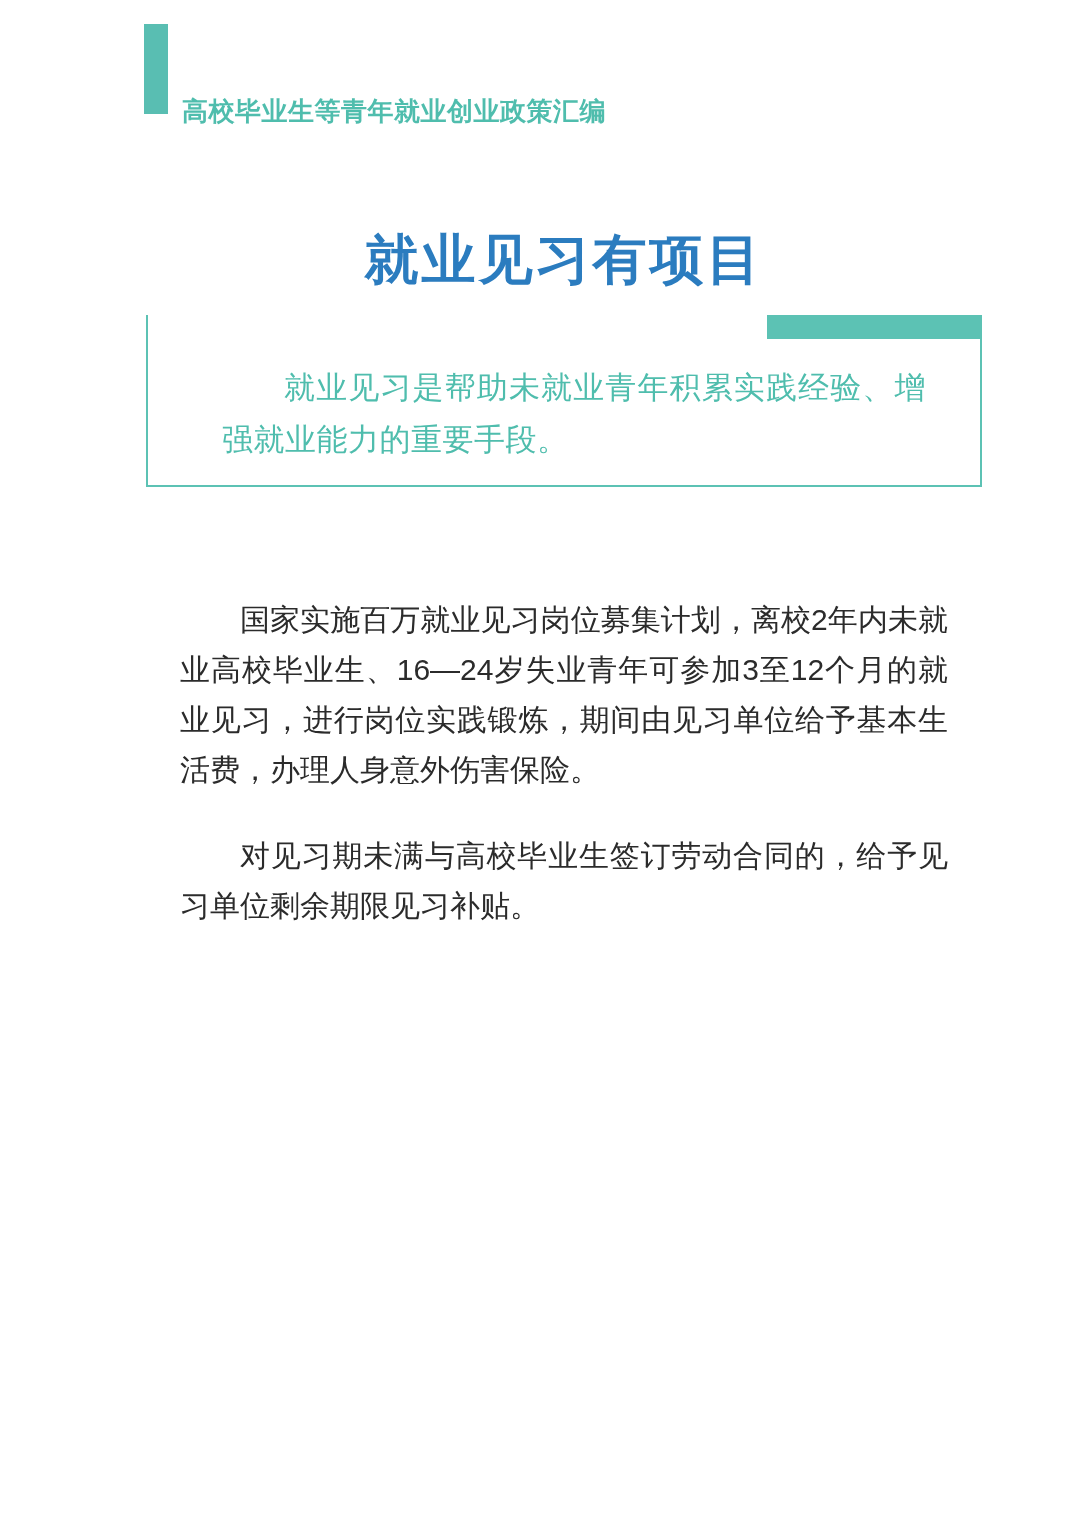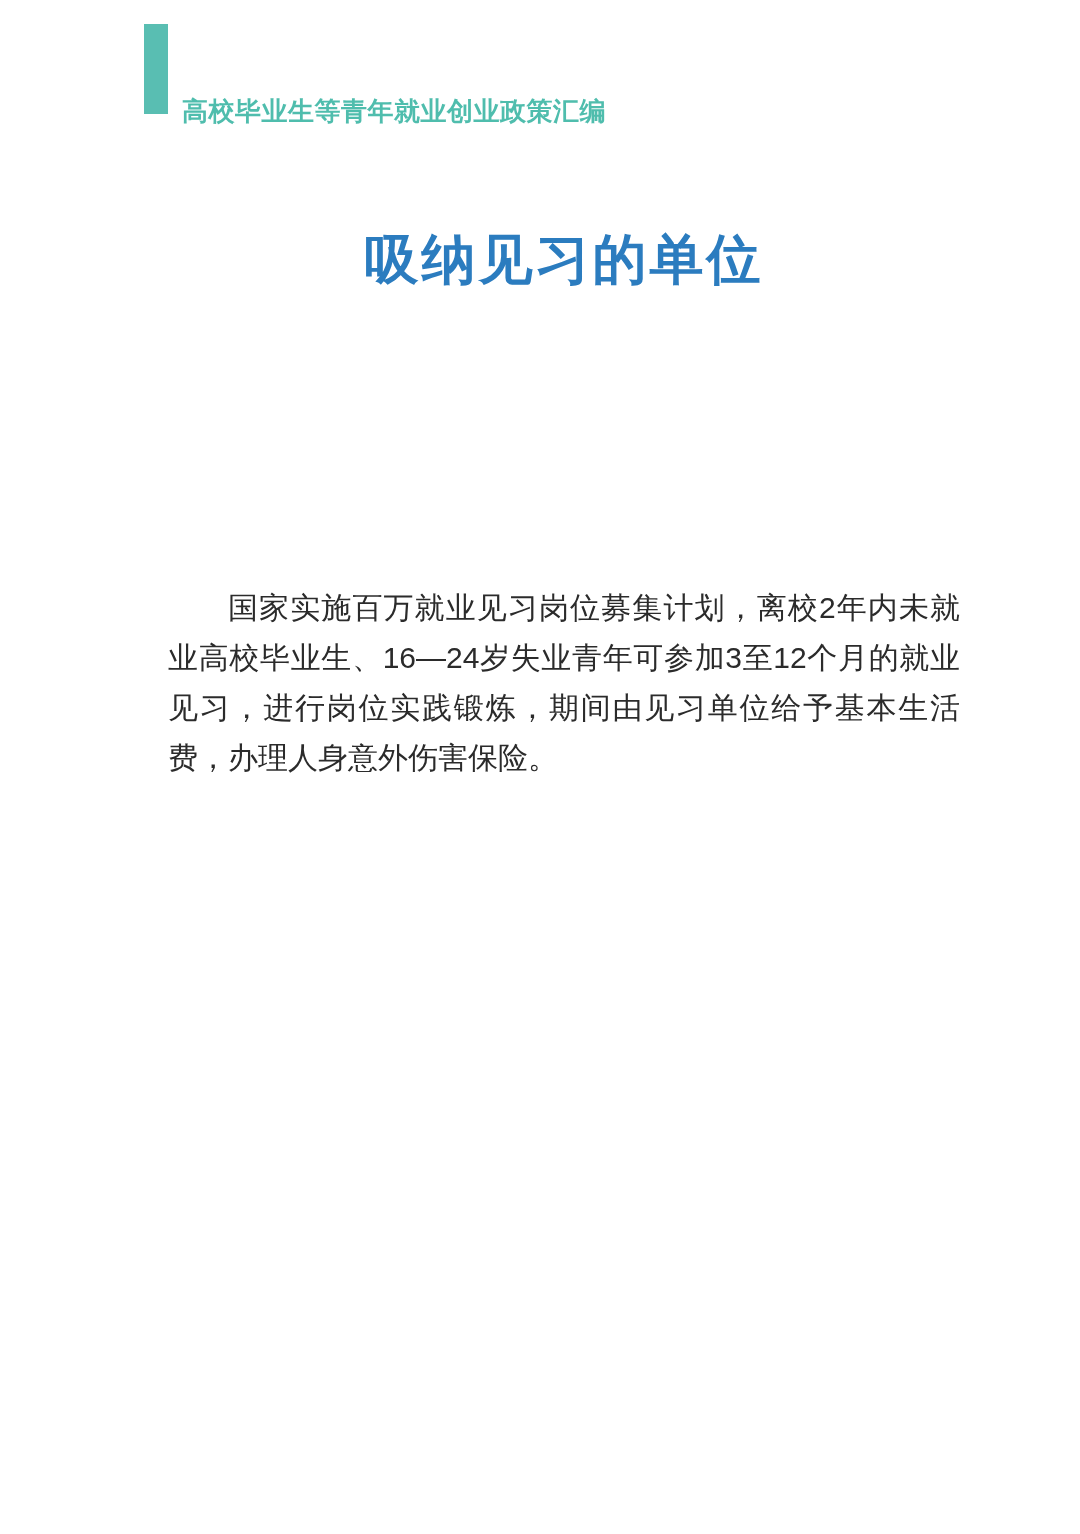--- a/index.html
+++ b/index.html
@@ -92,21 +92,21 @@
     left: 120px;
     top: 535px;
     width: 840px;
     font-size: 30px;
     line-height: 50px;
     color: var(--body_text, #2B2B2B);
     text-align: justify;
   }
   .body-text p {
     text-indent: 2em;
-    margin: 0;
+    margin: 12px;
   }
 
   
   .page-number {
     position: absolute;
     left: 120px;
     top: 1506px;
     font-size: 36px;
     font-weight: 600;
     color: var(--teal, #4FBDAD);
@@ -114,22 +114,27 @@
 </style>
 </head>
 <body>
 
 <div class="page">
 
   <div class="accent-bar"></div>
 
   <div class="booklet-title">高校毕业生等青年就业创业政策汇编</div>
 
-  <h1 class="page-title">吸纳见习的单位</h1>
+  <h1 class="page-title">就业见习有项目</h1>
 
+  <div class="callout-box">
+    <div class="callout-top-segment"></div>
+    <p class="callout-text">就业见习是帮助未就业青年积累实践经验、增强就业能力的重要手段。</p>
+  </div>
 
   <div class="body-text">
     <p>国家实施百万就业见习岗位募集计划，离校2年内未就业高校毕业生、16—24岁失业青年可参加3至12个月的就业见习，进行岗位实践锻炼，期间由见习单位给予基本生活费，办理人身意外伤害保险。</p>
+    <p>对见习期未满与高校毕业生签订劳动合同的，给予见习单位剩余期限见习补贴。</p>
   </div>
 
   <div class="page-number">07</div>
 
 </div>
 
 </body></html>

